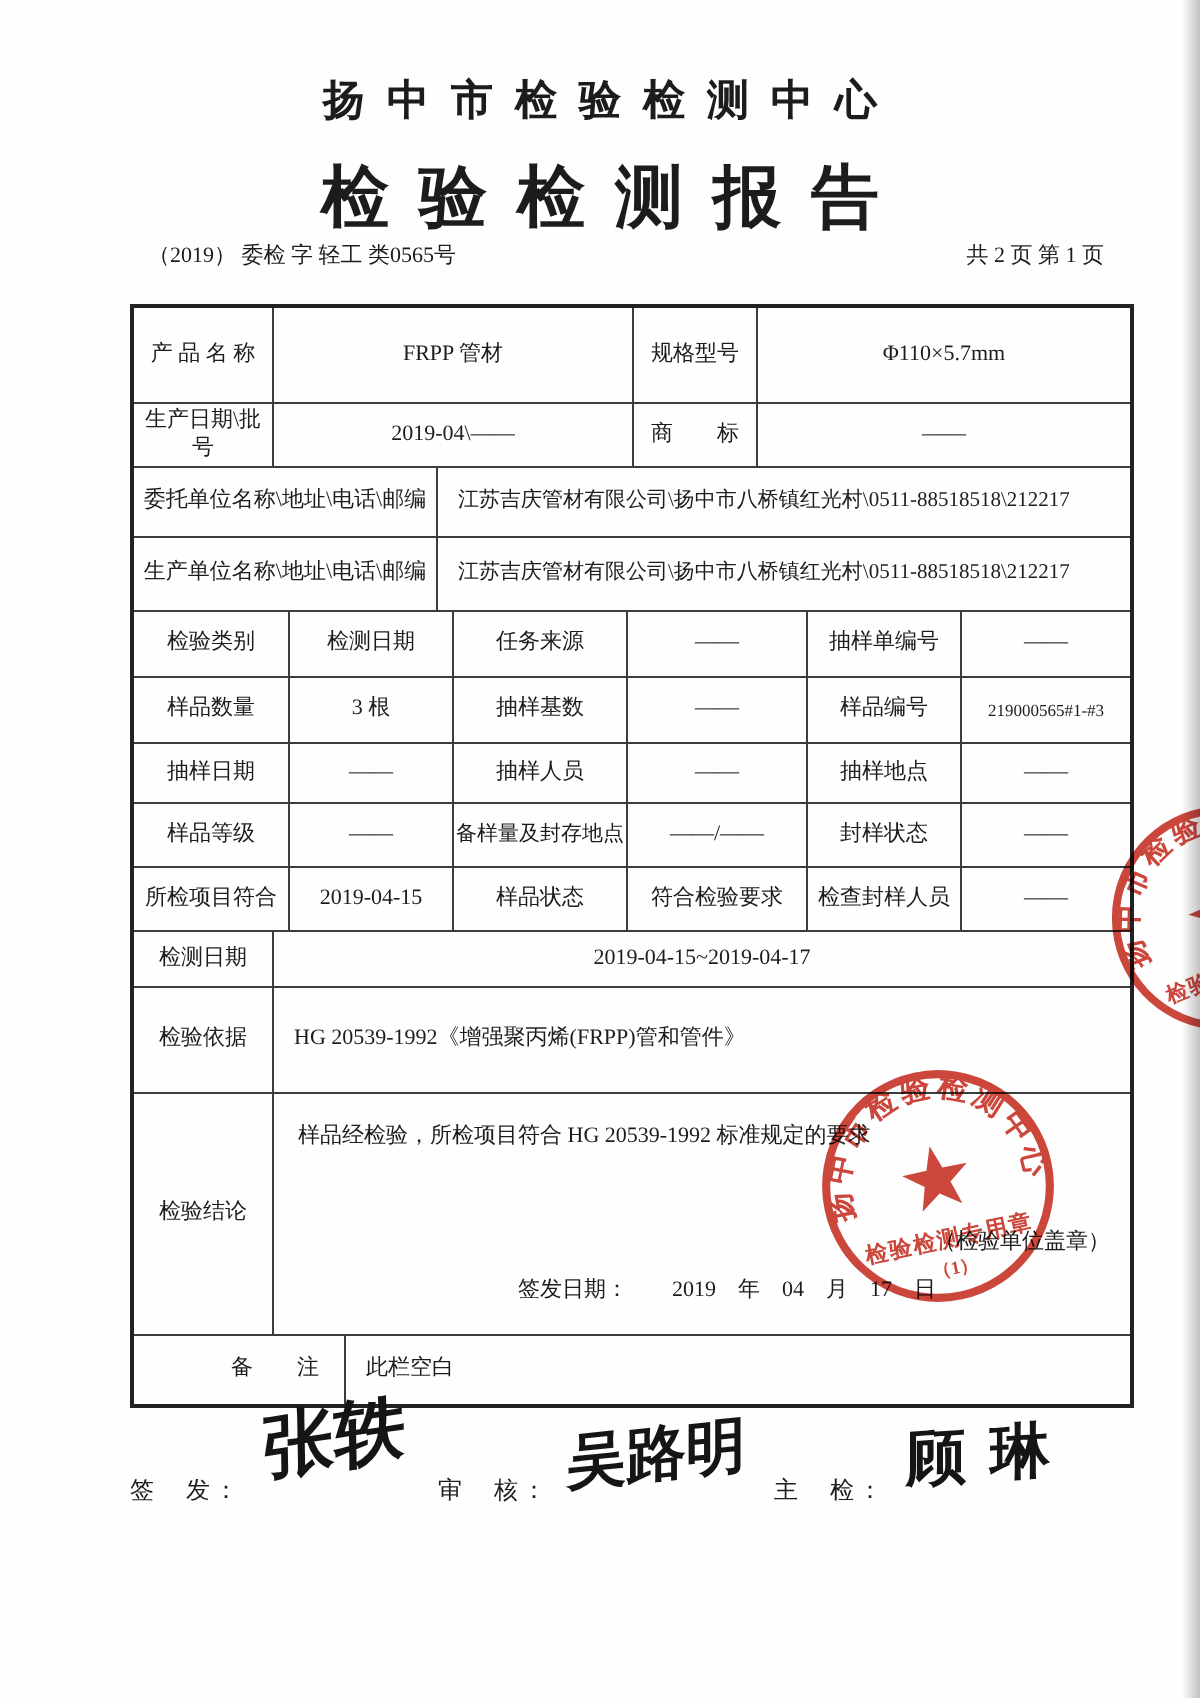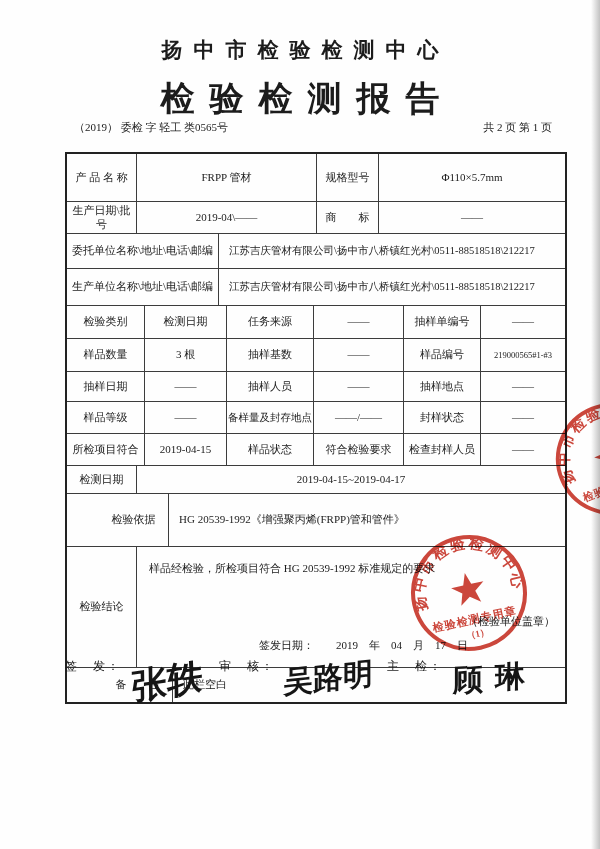--- a/index.html
+++ b/index.html
@@ -19,29 +19,29 @@
   .row{display:flex;border-bottom:1px solid #3c3c3c;box-sizing:border-box;}
   .row:last-child{border-bottom:none;padding-left:36px;}
   .c{border-right:1px solid #3c3c3c;display:flex;align-items:center;justify-content:center;
      font-size:11px;box-sizing:border-box;overflow:hidden;text-align:center;line-height:1.25;}
   .c:last-child{border-right:none;}
   .left{justify-content:flex-start;text-align:left;padding-left:10px;}
   .w70{width:70px;}.w180{width:180px;}.w62{width:62px;text-align:center;}.w152{width:152px;}
   .w69{width:78px;}.w82{width:82px;}.w87{width:87px;}.w90{width:90px;}.w77{width:77px;}
   .fx{flex:1;}
   .h31{height:48px;}.h32{height:32px;}.h35{height:35px;}.h37{height:37px;}
-  .h33{height:33px;}.h30{height:30px;}.h28{height:28px;}.h53{height:53px;padding-left:32px;}
+  .h33{height:33px;}.h30{height:30px;}.h28{height:28px;}.h53{height:53px;}
   .h121{height:121px;}.h34{height:34px;}
   .fs105{font-size:10.5px;}
   .fs85{font-size:8.5px;}
   .conc{position:relative;display:block;}
   .conc-text{position:absolute;top:15px;left:12px;right:8px;font-size:11px;text-align:left;}
   .stamp-note{position:absolute;top:68px;right:10px;font-size:11px;}
   .issue-line{position:absolute;top:92px;left:122px;font-size:11px;white-space:pre;}
-  .sigs{position:absolute;top:658px;left:65px;right:40px;height:64px;display:flex;align-items:flex-start;}
+  .sigs{position:absolute;top:690px;left:65px;right:40px;height:64px;display:flex;align-items:flex-end;}
   .sig-label{font-size:12px;letter-spacing:2px;white-space:nowrap;}
   .sig-name{font-weight:bold;white-space:nowrap;color:#151515;}
   .sig-1{font-size:36px;transform:rotate(-9deg) skewX(-8deg);margin:0 16px 10px 10px;}
   .sig-2{font-size:30px;transform:rotate(-6deg) skewX(-6deg);margin:0 14px 6px 8px;}
   .sig-3{font-size:30px;letter-spacing:12px;transform:rotate(-4deg) skewX(-4deg);margin:0 0 6px 10px;}
   .seal{position:absolute;mix-blend-mode:multiply;opacity:.92;}
   .seal-main{left:408px;top:532px;width:122px;height:122px;transform:rotate(-12deg);}
   .seal-edge{left:553px;top:400px;width:118px;height:118px;transform:rotate(-22deg);}
   .seal text{font-family:"Liberation Serif","DejaVu Serif",serif;font-weight:bold;}
 </style>

